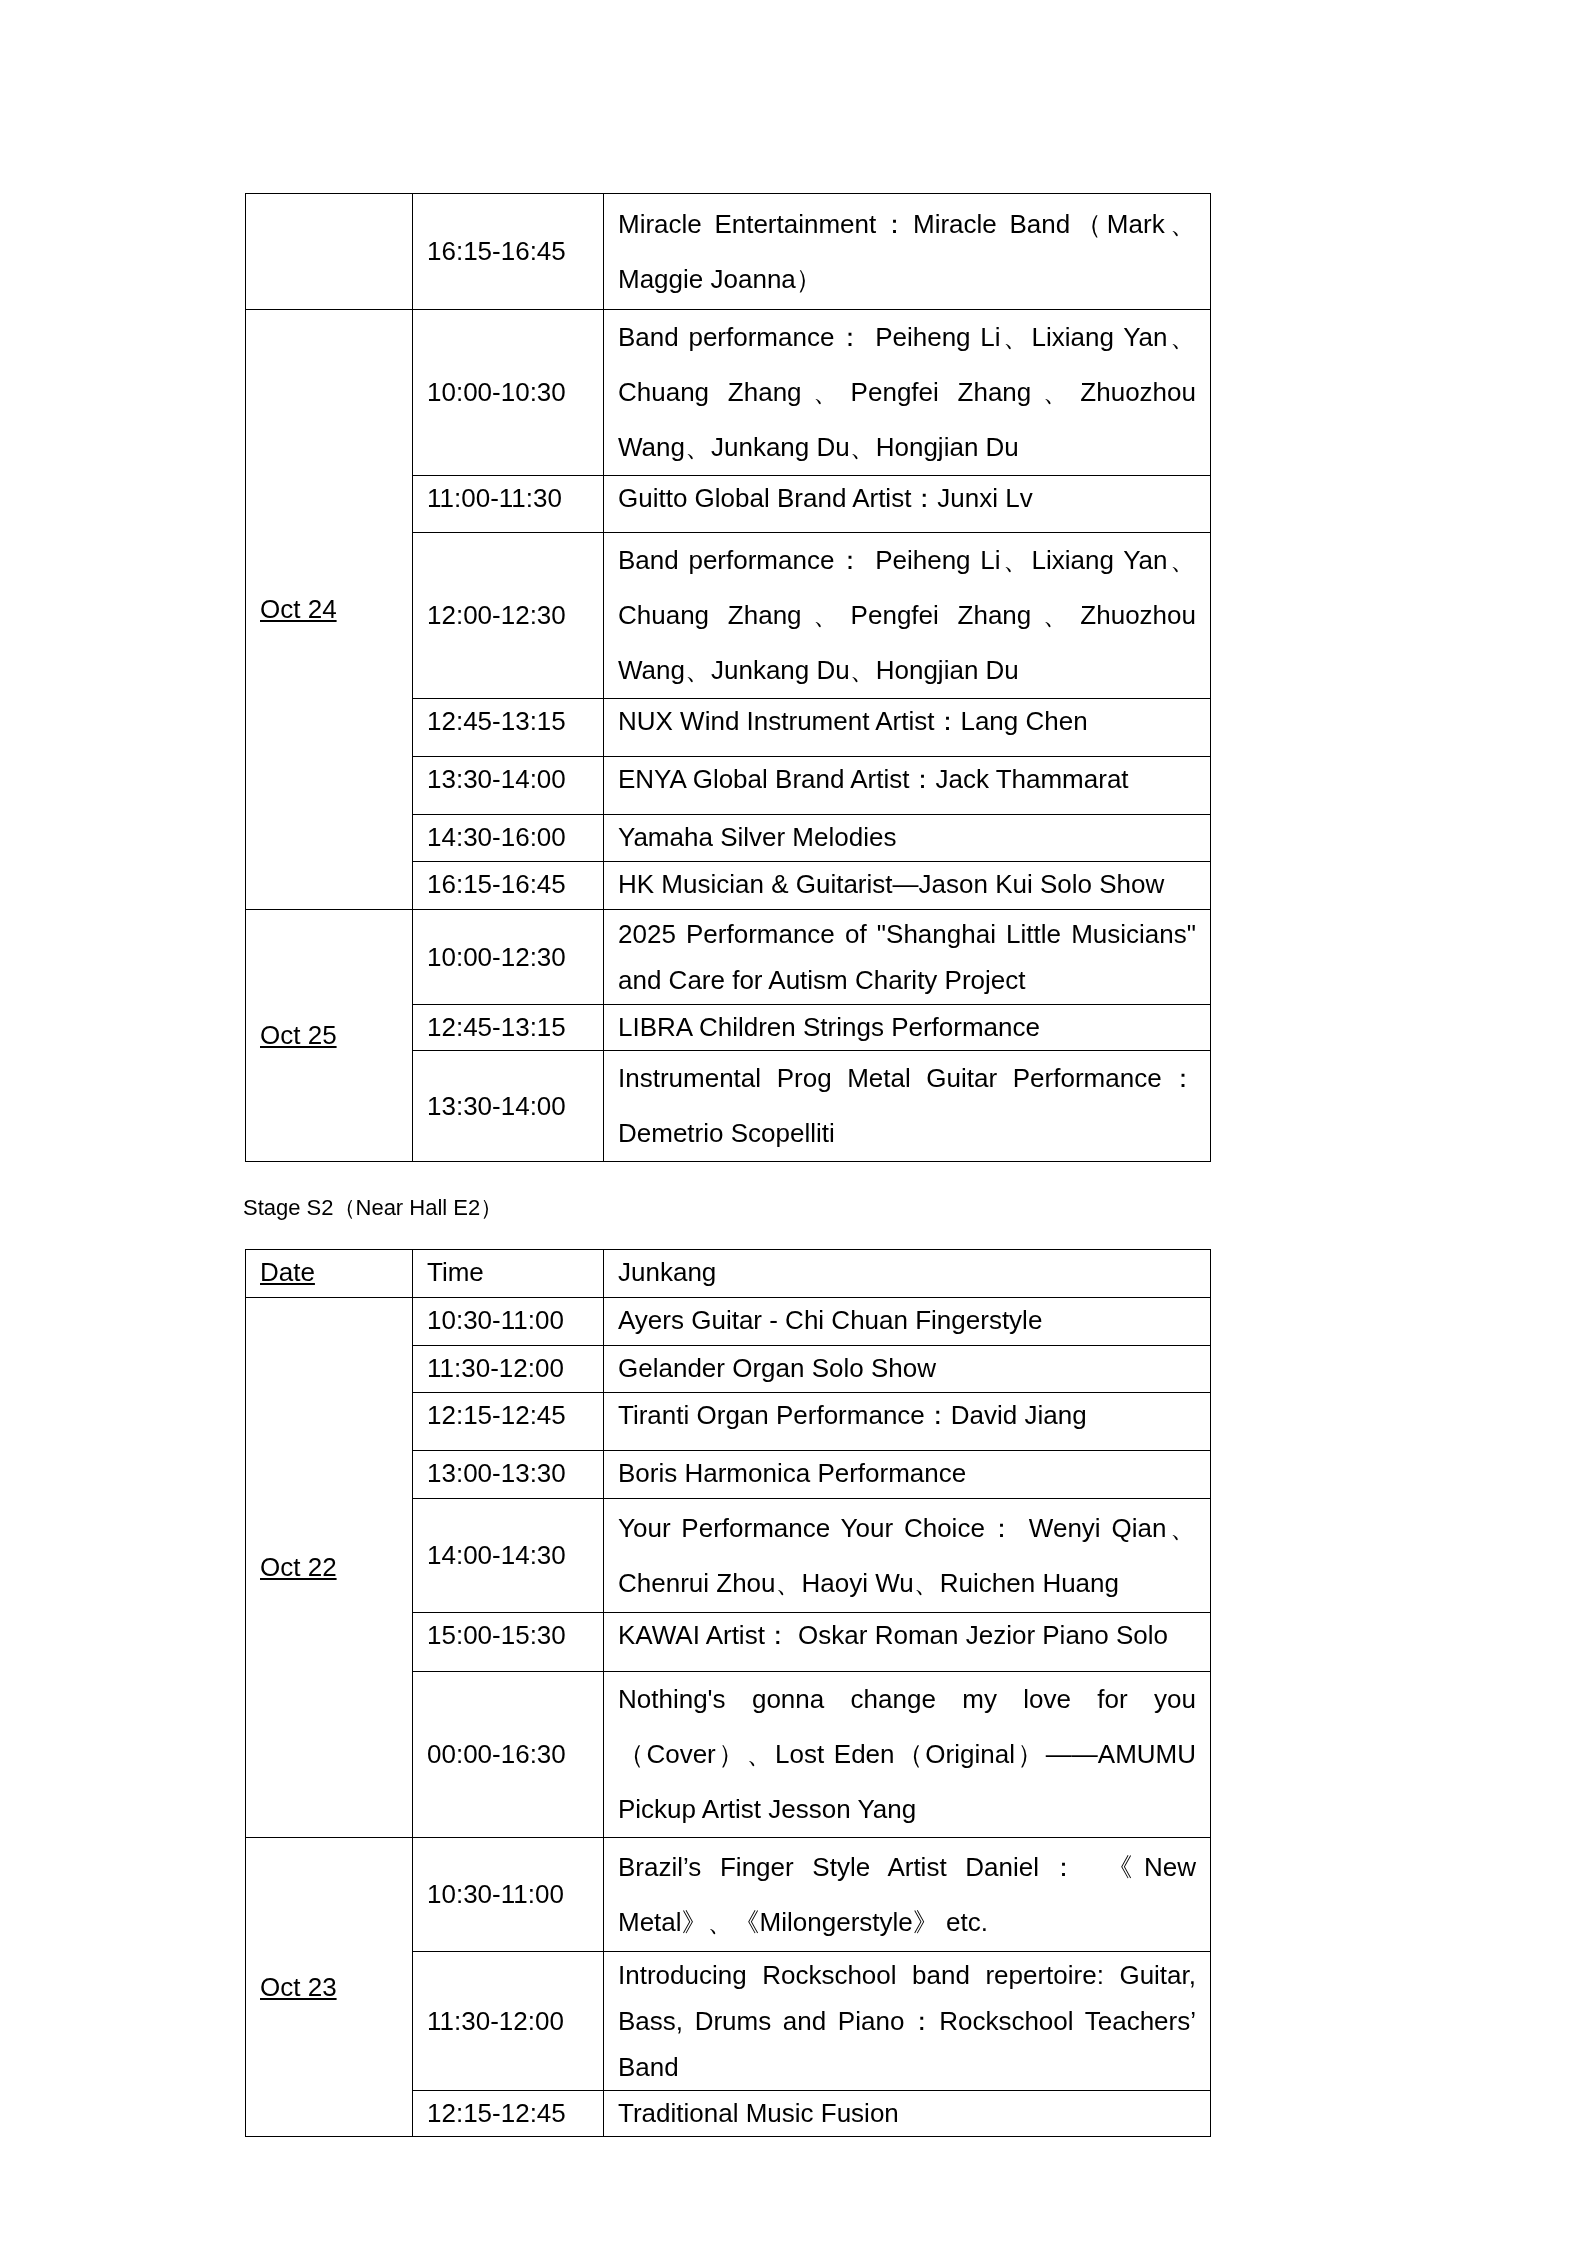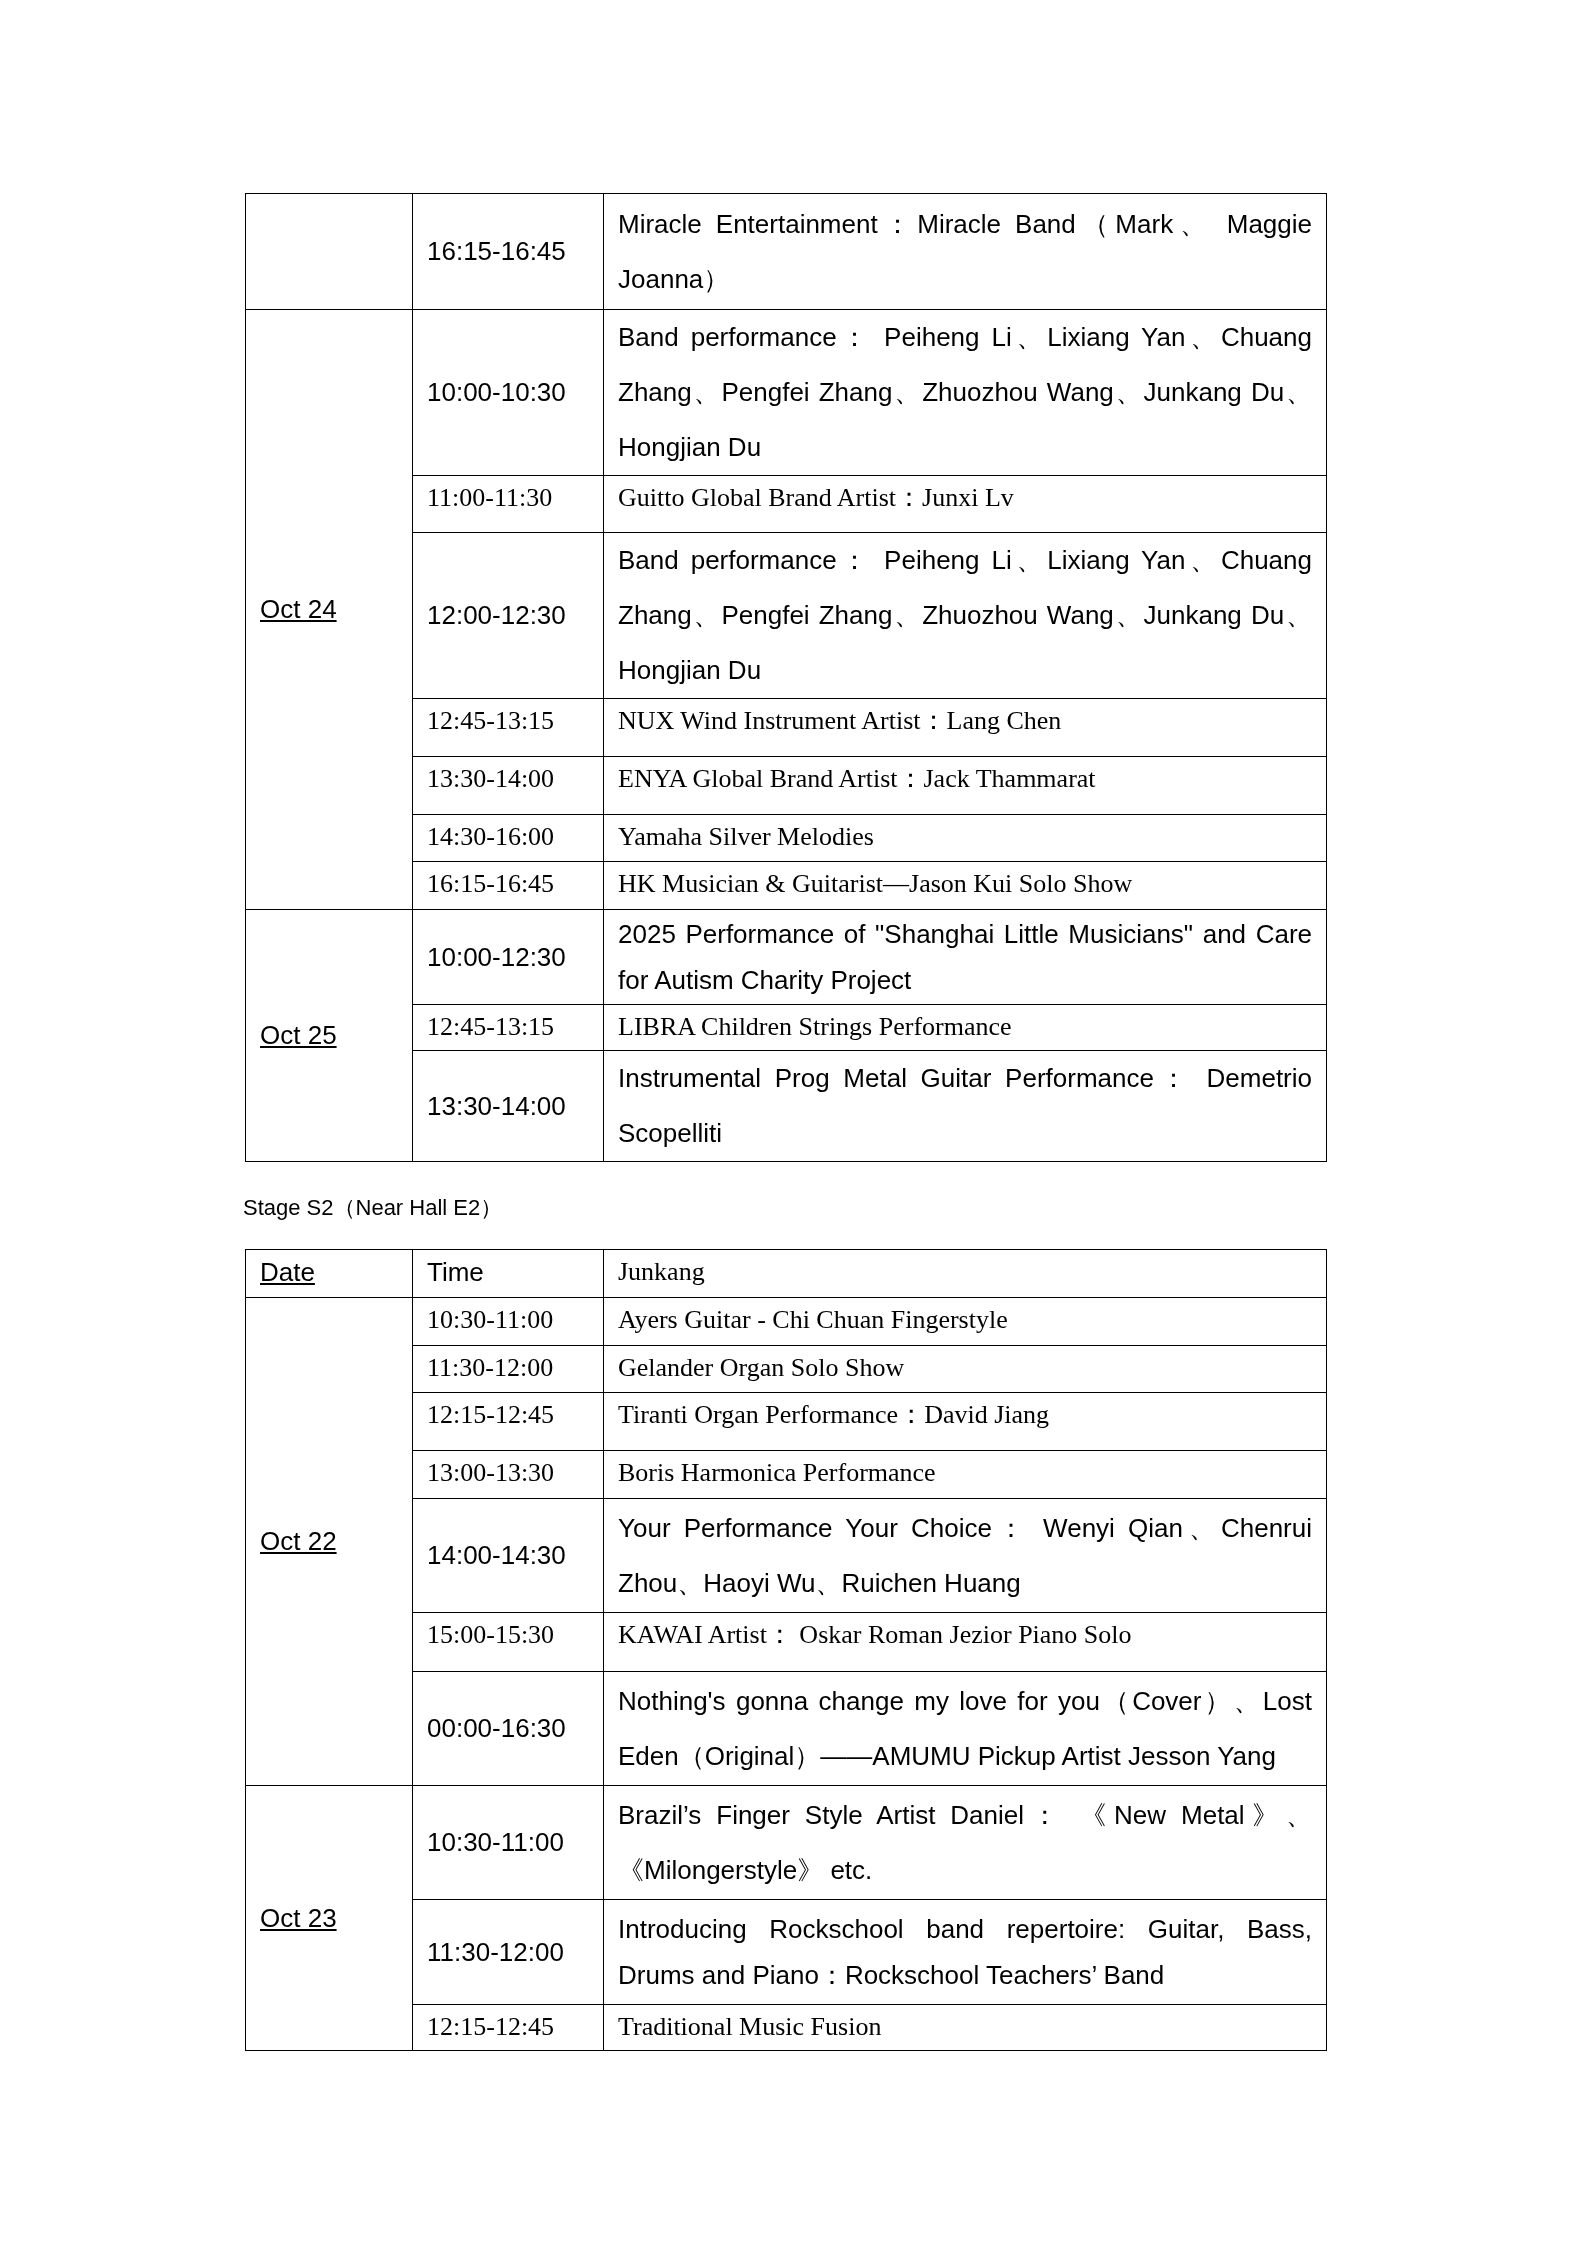--- a/index.html
+++ b/index.html
@@ -1,24 +1,24 @@
 <!DOCTYPE html>
 <html><head>
 <meta charset="utf-8">
 <style>
   html, body { margin: 0; padding: 0; background: #ffffff; }
   body { width: 1587px; height: 2245px; position: relative; overflow: hidden;
          font-family: "Liberation Sans", sans-serif; color: #000; }
-  .sched { position: absolute; left: 245px; width: 1082px; border-collapse: collapse; table-layout: fixed; }
+  .sched { position: absolute; left: 245px; width: 966px; border-collapse: collapse; table-layout: fixed; }
   .sched td { border: 1.5px solid #000; font-size: 26px; vertical-align: middle; padding: 0 14px; line-height: 55px; }
   .sched td.date { width: 138px; text-decoration: underline; }
   .sched td.time { width: 162px; }
   .sched td.content { text-align: justify; text-align-last: left; padding-right: 14px; line-height: 55px; }
   .sched td.content.tight { line-height: 46px; }
-  .sched td.single { line-height: 44px; vertical-align: top; padding-top: 0; font-family: Liberation Serif, serif; }
+  .sched td.single { line-height: 44px; vertical-align: top; padding-top: 0; }
   #t1 { top: 193px; }
   #t2 { top: 1249px; }
   .stage-title { position: absolute; left: 243px; top: 1193px; font-size: 22px; }
   .hdr td { vertical-align: top; line-height: 44px; }
 </style>
 </head>
 <body>
 
 <table class="sched" id="t1">
   <tbody>

